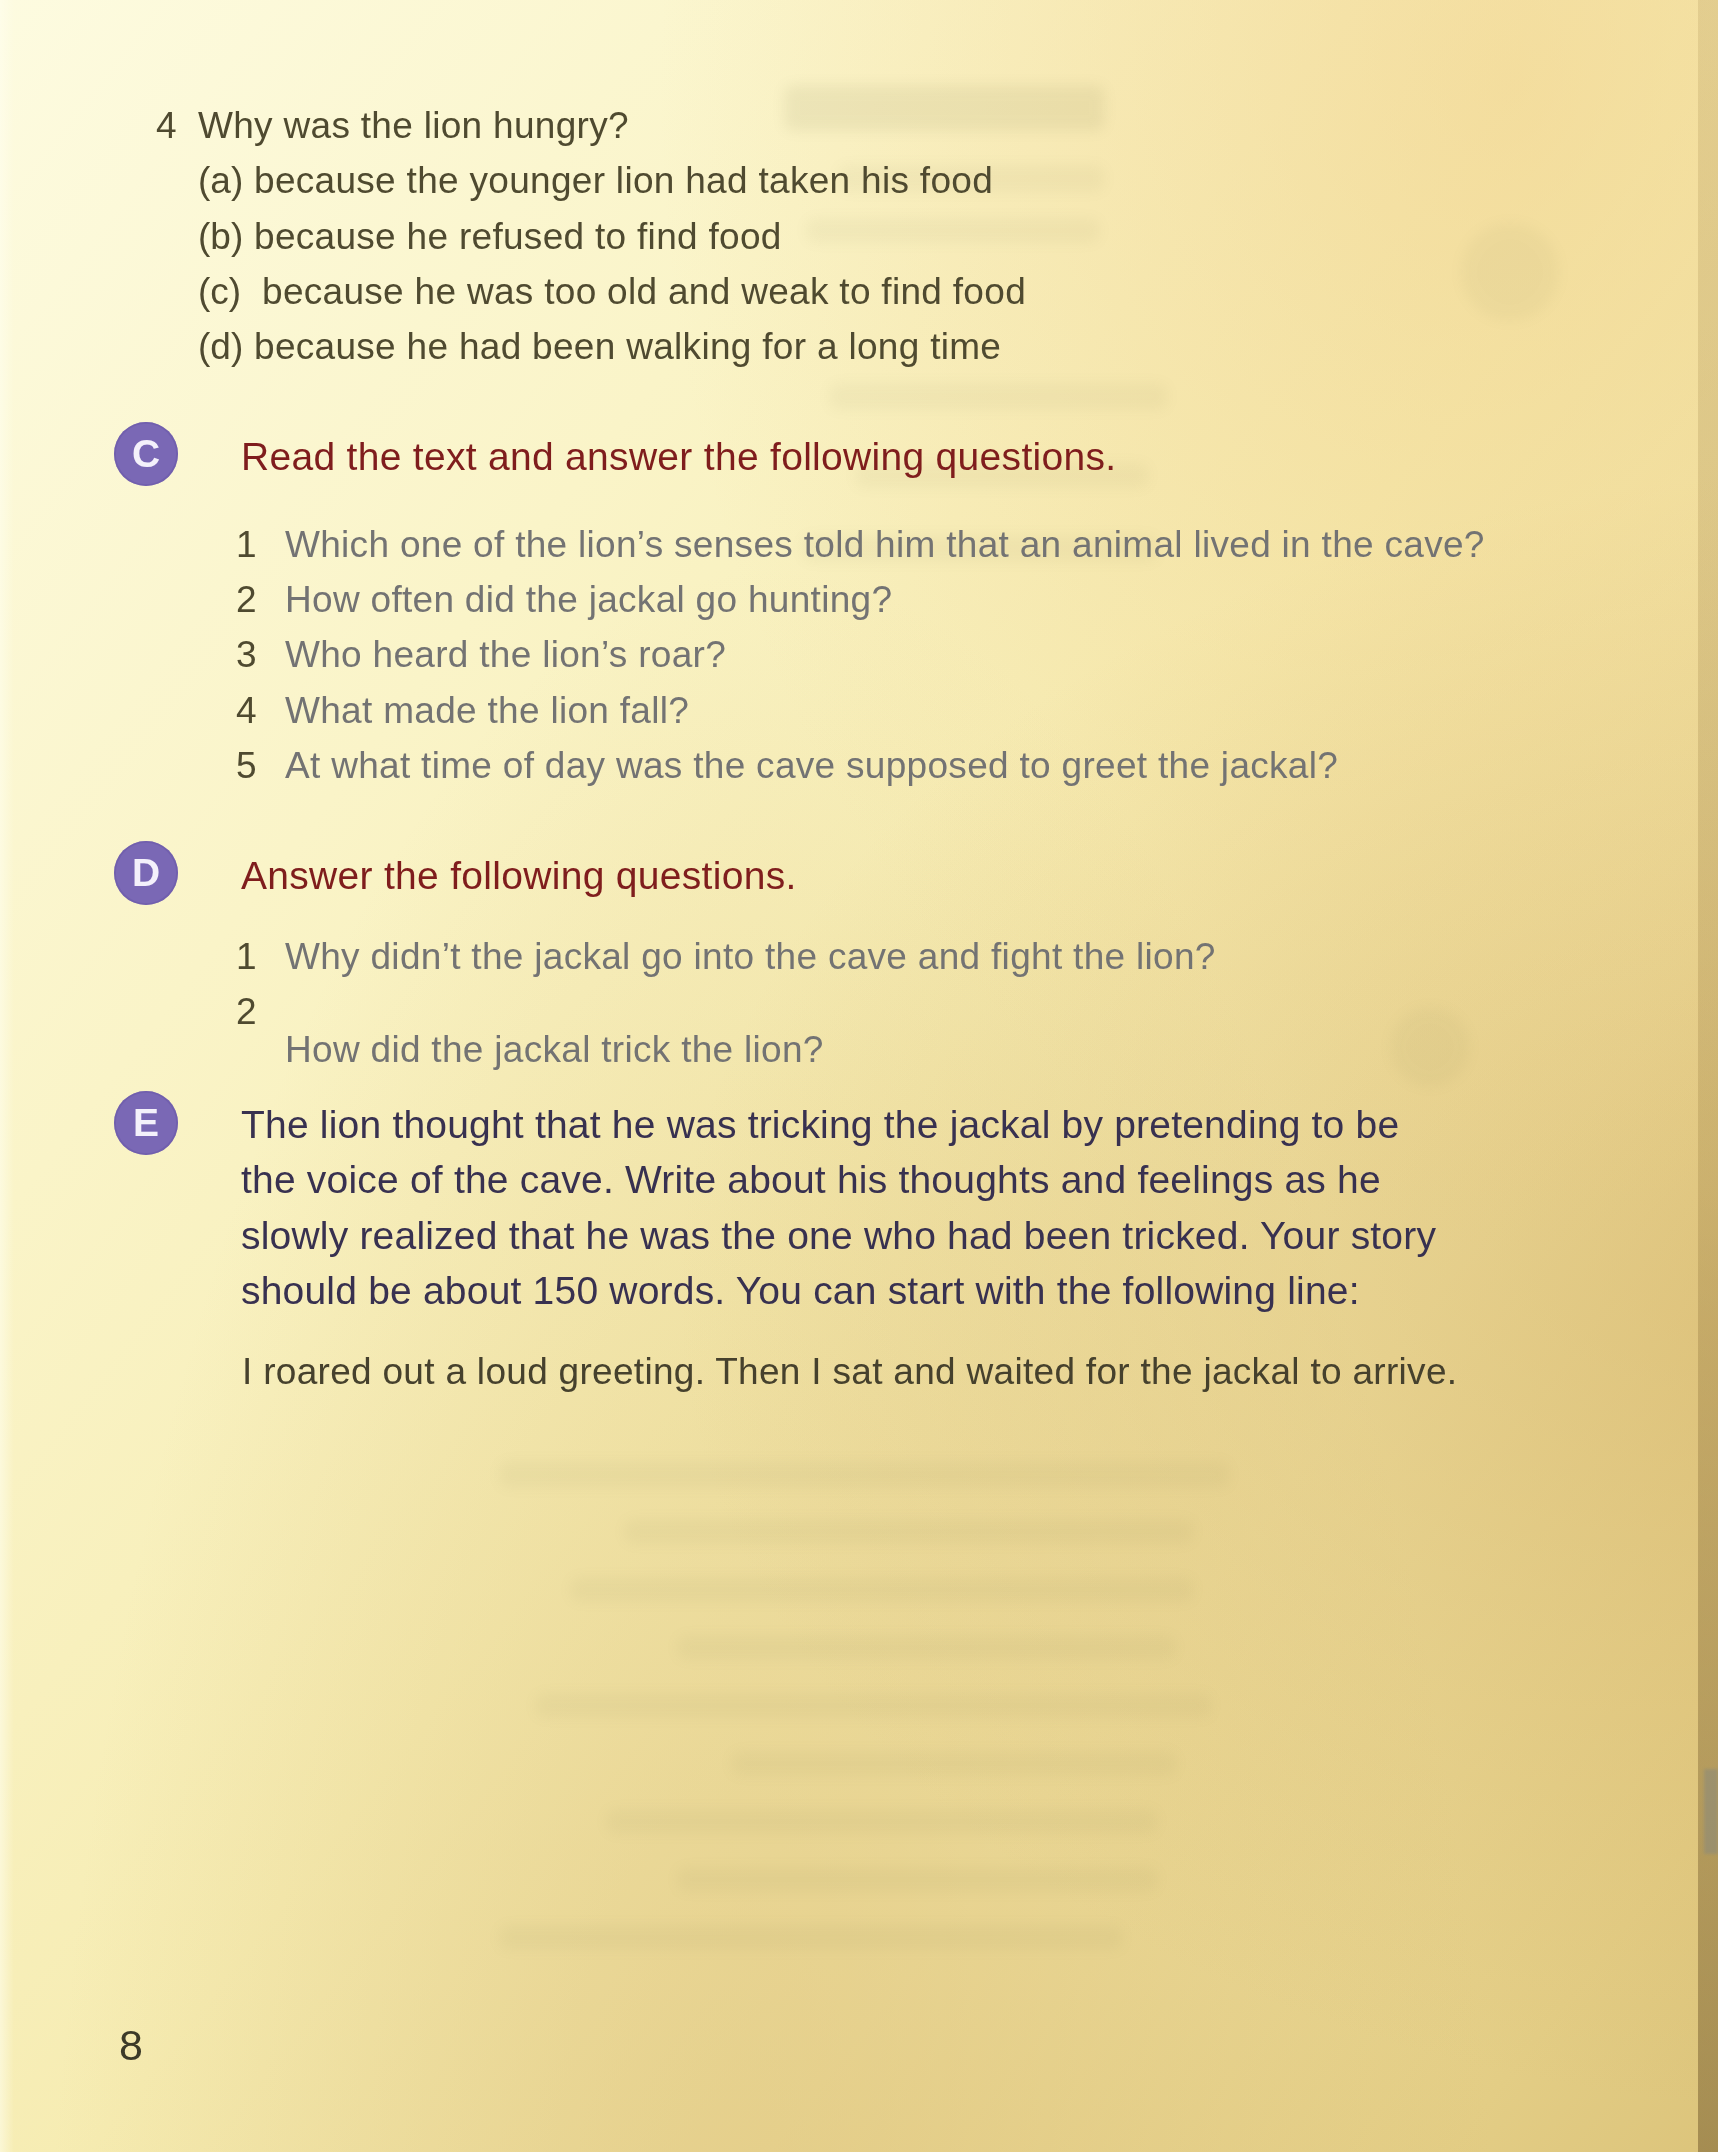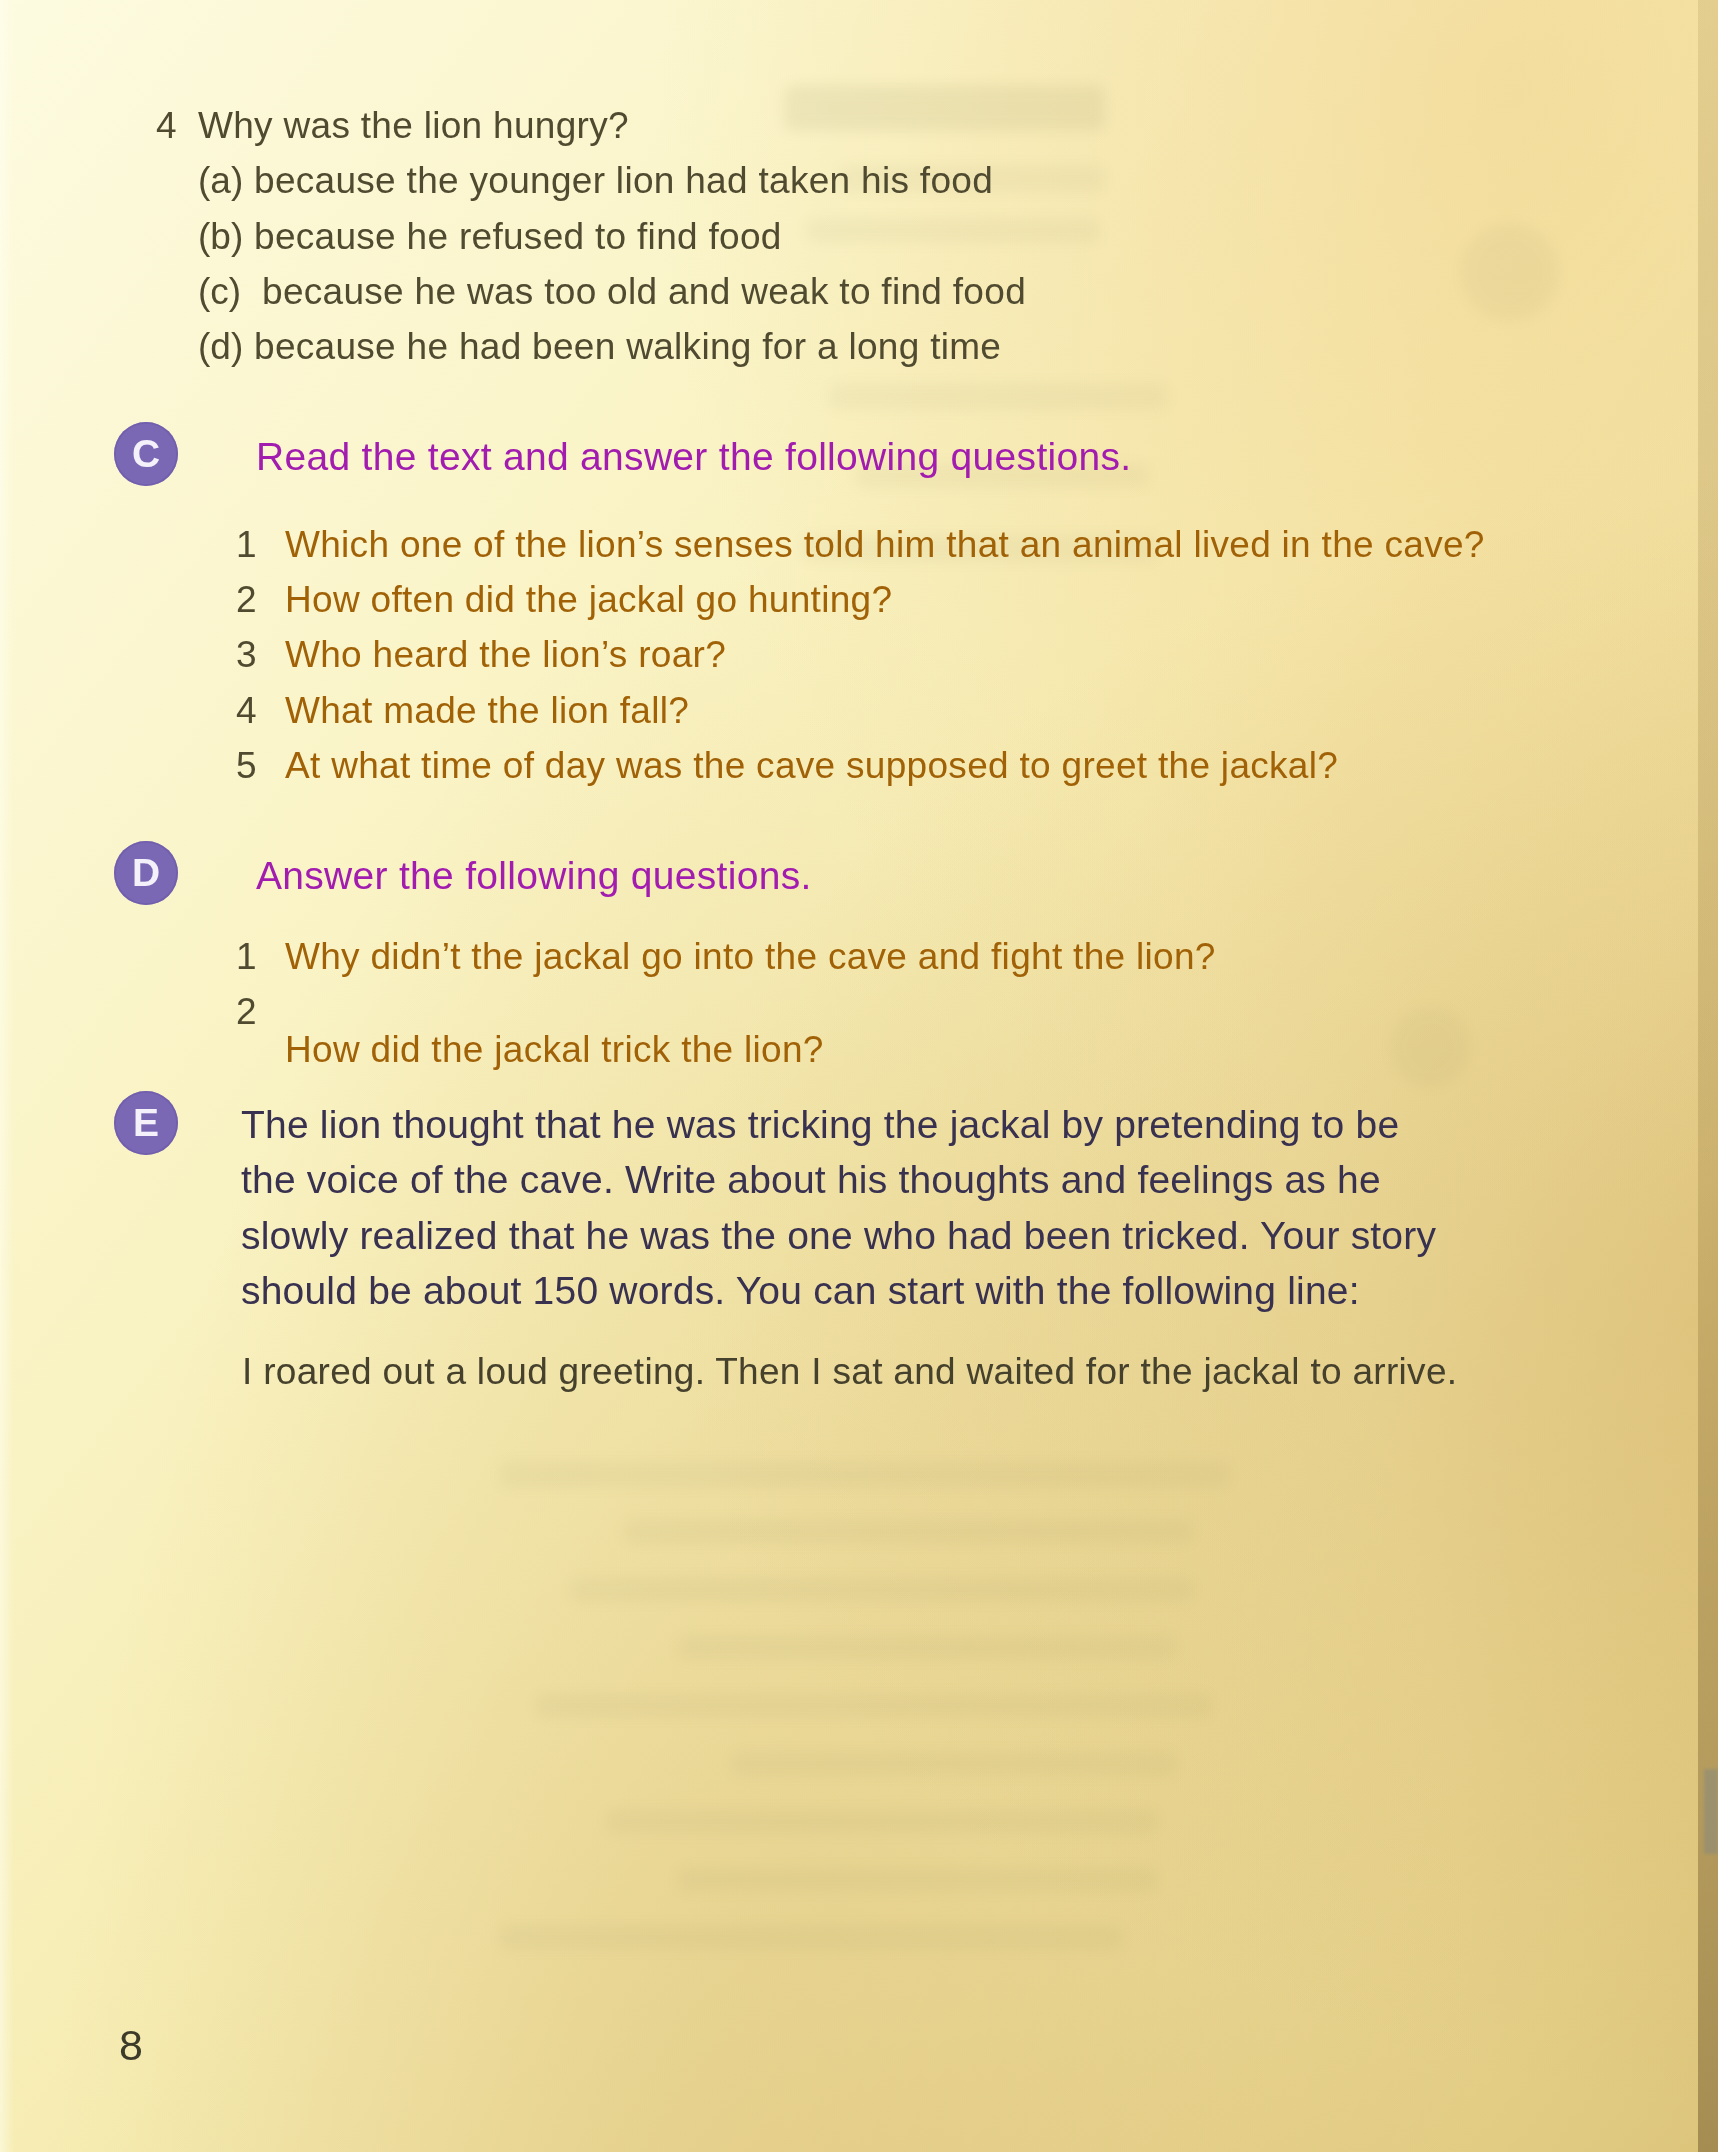--- a/index.html
+++ b/index.html
@@ -43,24 +43,24 @@
   .opt-label{position:absolute;color:#4f4a30;font-size:37px;}
 
   .badge{
     position:absolute;left:114px;width:64px;height:64px;border-radius:50%;
     background:#7a68b5;
     box-shadow:0 0 0 1.8px rgba(106,87,168,.55) inset;
     display:flex;align-items:center;justify-content:center;
     color:#f4f1fb;font-size:39px;font-weight:600;
   }
   .heading{
-    position:absolute;left:256px;color:#a21caf;font-size:39px;letter-spacing:0.3px;white-space:nowrap;
+    position:absolute;left:241px;color:#7f1d1d;font-size:39px;letter-spacing:0.3px;white-space:nowrap;
   }
   .list-num{position:absolute;left:236px;color:#4f4a30;font-size:37px;}
-  .list-text{position:absolute;left:285px;color:#a16207;font-size:37px;letter-spacing:0.3px;white-space:nowrap;}
+  .list-text{position:absolute;left:285px;color:#737373;font-size:37px;letter-spacing:0.3px;white-space:nowrap;}
 
   .story-line{position:absolute;left:241px;color:#383150;font-size:39px;letter-spacing:0.2px;white-space:nowrap;}
   .starter{position:absolute;left:242px;color:#46412d;font-size:37px;letter-spacing:0.3px;white-space:nowrap;}
 
   .page-num{position:absolute;left:119px;top:2021px;color:#3c3a28;font-size:43px;}
 </style>
 </head>
 <body>
 
 <div id="page">

